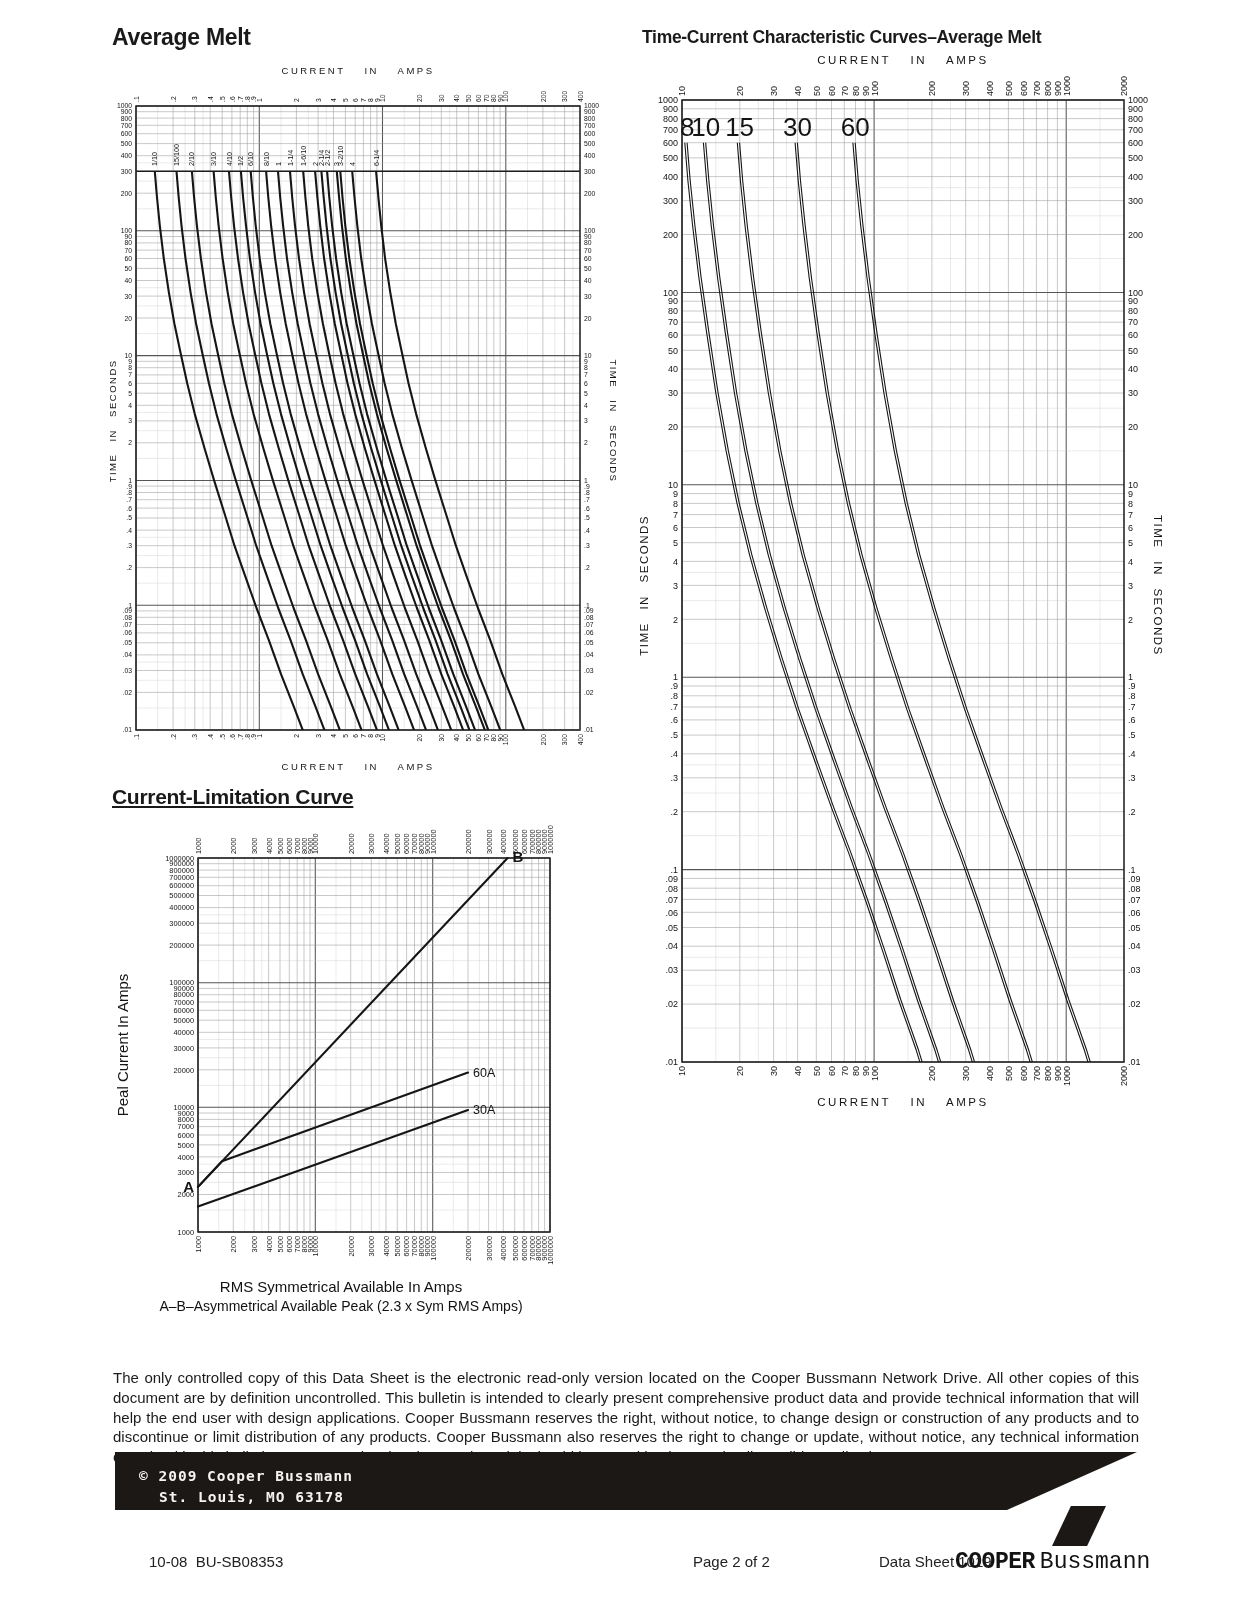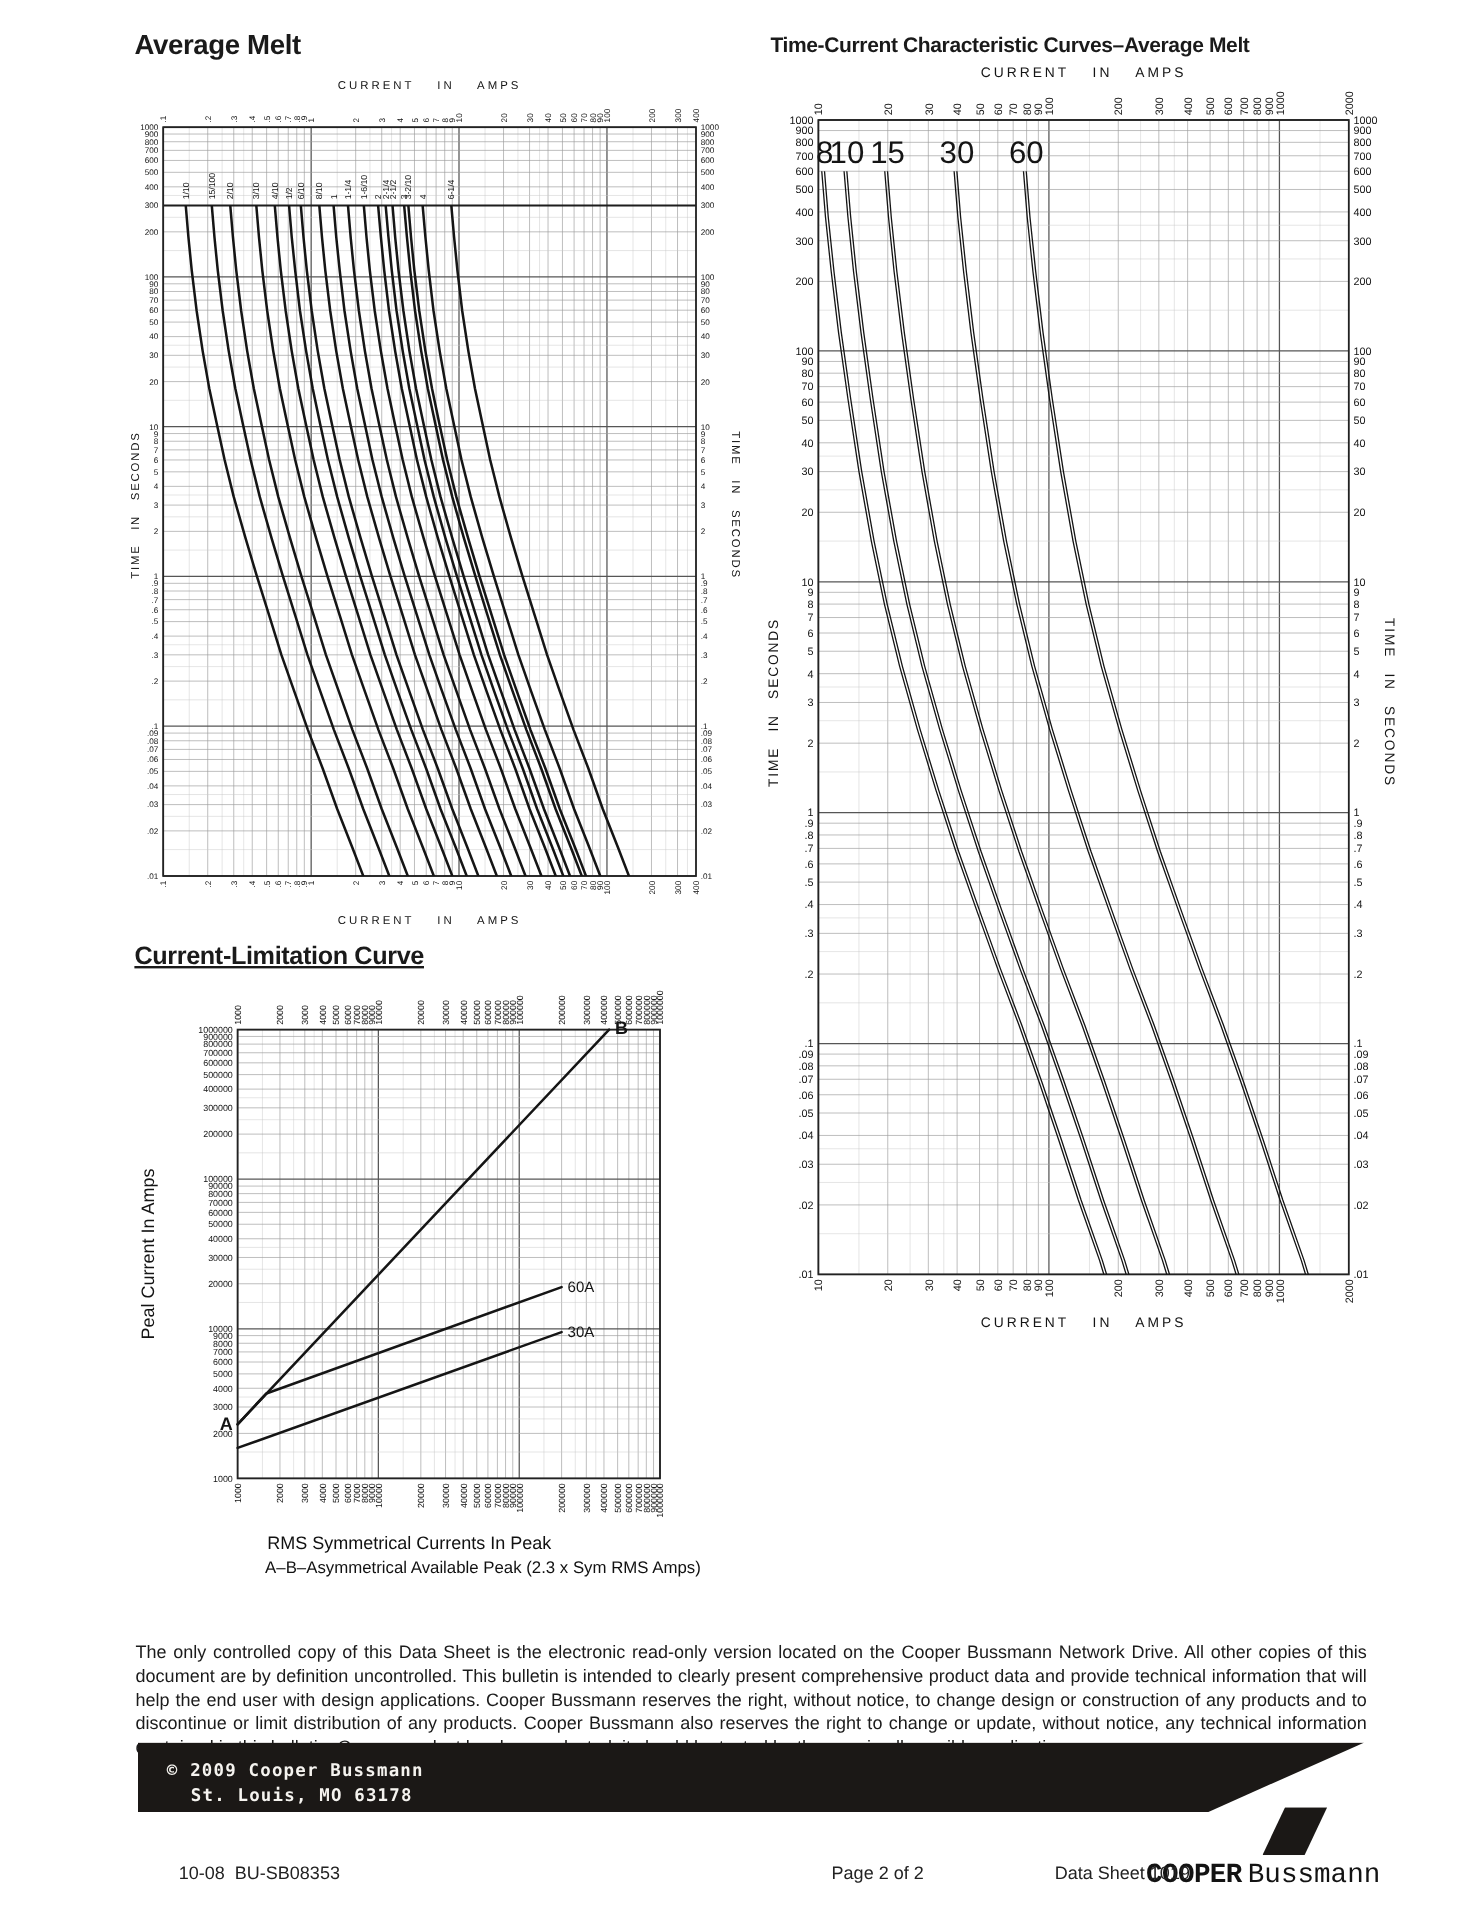--- a/index.html
+++ b/index.html
@@ -17,21 +17,21 @@
   .gb{stroke:#9b9b9b;stroke-width:0.55;}
   .gc{stroke:#c9c9c9;stroke-width:0.4;}
   .gbold{stroke:#1d1d1d;stroke-width:1.7;}
   .brd{fill:none;stroke:#222;stroke-width:1.5;}
   .cv{fill:none;stroke:#151515;stroke-width:2.1;stroke-linejoin:round;stroke-linecap:round;}
   .cv2{fill:none;stroke:#151515;stroke-width:1.1;stroke-linejoin:round;}
   .big{font-size:26px;}
   .ab{font-size:15px;font-weight:bold;}
   .ll{font-size:12.5px;}
   .cl-cap1{left:98px;top:1278px;width:486px;text-align:center;font-size:15px;}
-  .cl-cap2{left:98px;top:1298px;width:486px;text-align:right;font-size:14px;}
+  .cl-cap2{left:98px;top:1298px;width:486px;text-align:center;font-size:14px;}
   .para{left:113px;top:1368px;width:1026px;font-size:15px;line-height:1.32;text-align:justify;color:#1b1b1b;}
   .black-bar{left:115px;top:1452px;width:1022px;height:58px;background:#1b1816;
              clip-path:polygon(0 0,100% 0,calc(100% - 130px) 100%,0 100%);}
   .bar-text{position:absolute;left:24px;top:14px;color:#f5f3ef;
             font-family:"DejaVu Sans Mono",monospace;font-weight:bold;font-size:14.5px;
             letter-spacing:1px;line-height:1.45;}
   .bar-text .ind{padding-left:20px;display:block;}
   .swoosh{left:1052px;top:1506px;width:54px;height:40px;background:#1b1816;
           clip-path:polygon(35% 0,100% 0,65% 100%,0 100%);}
   .logo{left:955px;top:1549px;font-size:23px;white-space:nowrap;color:#131313;font-family:Liberation Mono, monospace;}
@@ -785,21 +785,21 @@
         <text font-size="7.4" x="96" y="385.1" text-anchor="end">2000</text>
         <text font-size="7.4" x="96" y="422.7" text-anchor="end">1000</text>
         <text font-size="15" transform="translate(30,233.0) rotate(-90)" text-anchor="middle">Peal Current In Amps</text>
         <text class="ab" x="96.0" y="379.9" text-anchor="end">A</text>
         <text class="ab" x="414.6" y="50.0" text-anchor="start">B</text>
         <text class="ll" x="375.0" y="264.6" text-anchor="start">60A</text>
         <text class="ll" x="375.0" y="302.1" text-anchor="start">30A</text>
       </svg>
   </div>
 
-  <div class="abs cl-cap1">RMS Symmetrical Currents In Peak</div>
+  <div class="abs cl-cap1">RMS Symmetrical Available In Amps</div>
   <div class="abs cl-cap2">A–B–Asymmetrical Available Peak (2.3 x Sym RMS Amps)</div>
 
   <div class="abs para">The only controlled copy of this Data Sheet is the electronic read-only version located on the Cooper Bussmann Network Drive. All other copies of this document are by definition uncontrolled. This bulletin is intended to clearly present comprehensive product data and provide technical information that will help the end user with design applications. Cooper Bussmann reserves the right, without notice, to change design or construction of any products and to discontinue or limit distribution of any products. Cooper Bussmann also reserves the right to change or update, without notice, any technical information contained in this bulletin. Once a product has been selected, it should be tested by the user in all possible applications.</div>
 
   <div class="abs black-bar">
     <div class="bar-text">
       <span>© 2009 Cooper Bussmann</span>
       <span class="ind">St. Louis, MO 63178</span>
       <span class="ind">www.cooperbussmann.com</span>
     </div>

